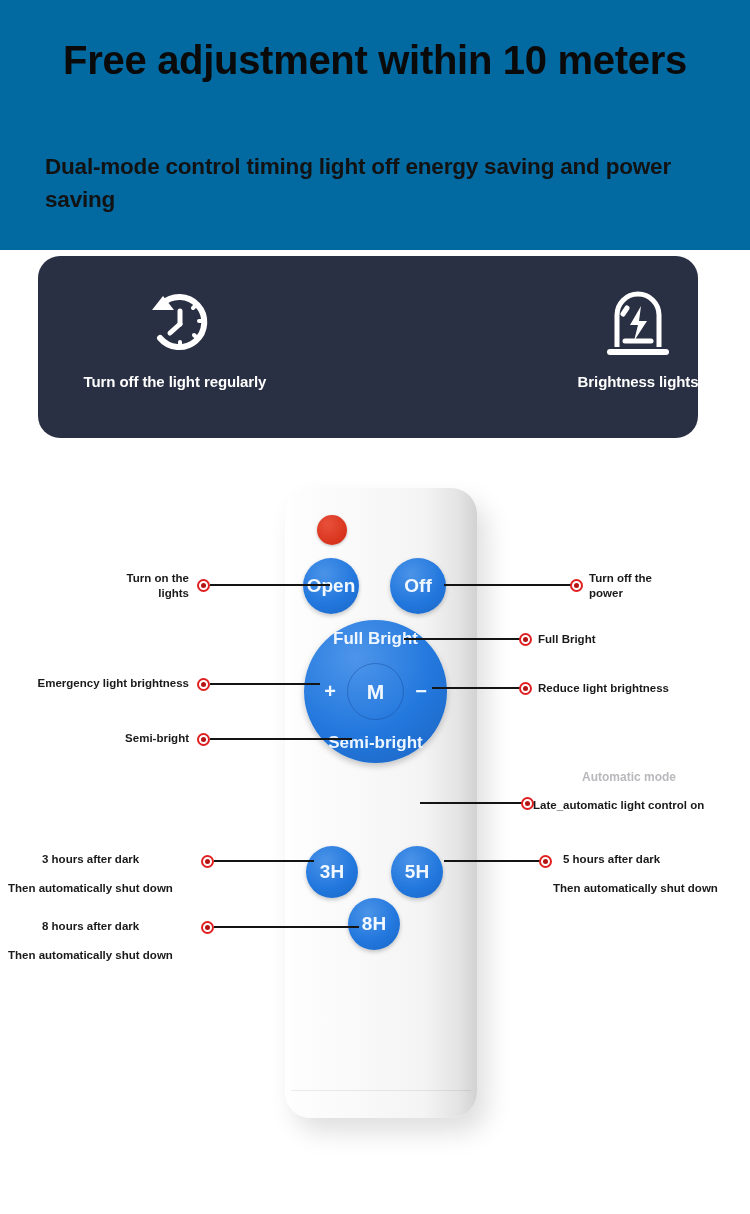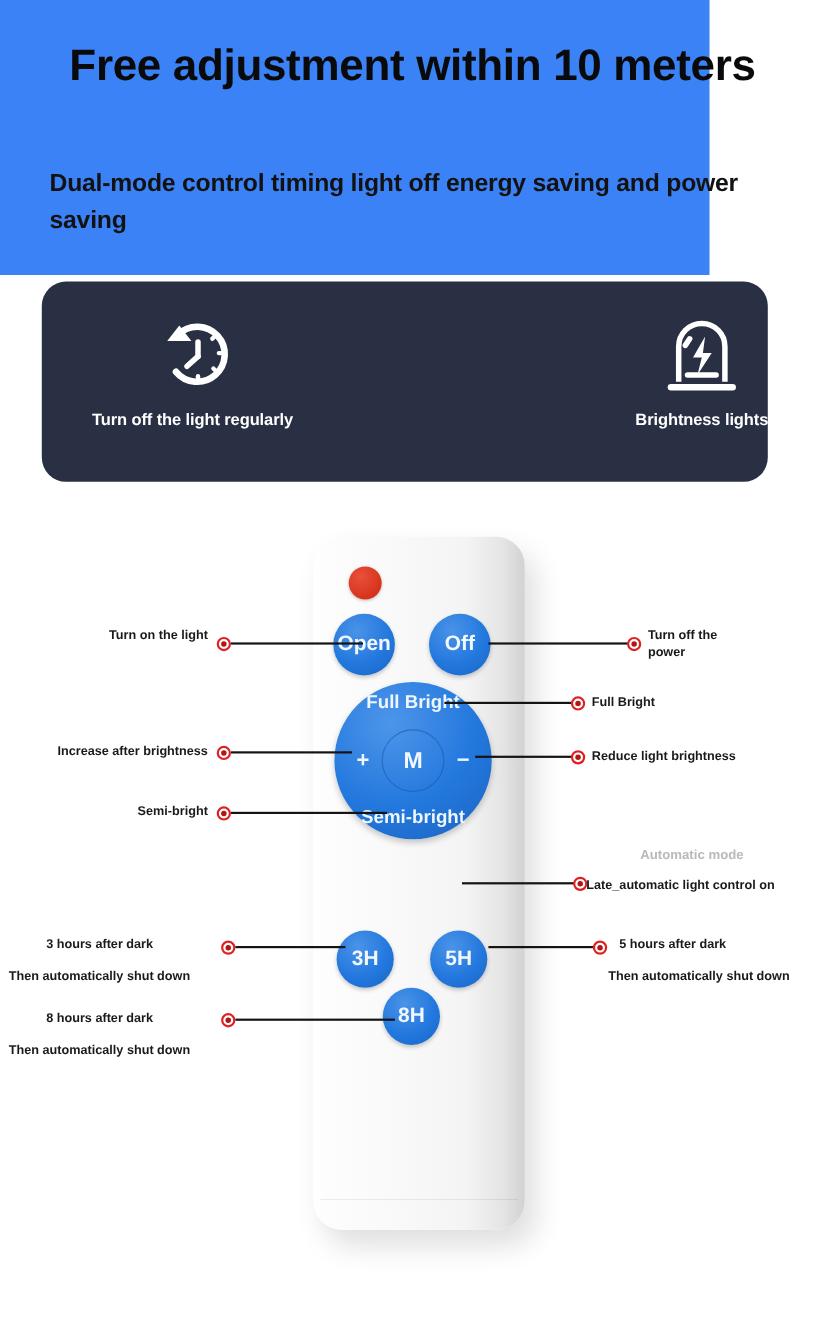--- a/index.html
+++ b/index.html
@@ -13,23 +13,23 @@
     font-family: "Liberation Sans", sans-serif;
     position: relative;
     overflow: hidden;
   }
 
   
   .header {
     position: absolute;
     left: 0;
     top: 0;
-    width: 645px;
+    width: 750px;
     height: 250px;
-    background: #3b82f6;
+    background: #0369a1;
   }
   .headline {
     position: absolute;
     left: 60px;
     top: 36px;
     width: 630px;
     text-align: center;
     font-size: 40px;
     font-weight: bold;
     line-height: 48px;
@@ -290,25 +290,25 @@
     <div class="dpad-bottom">Semi-bright</div>
   </div>
 
   <div class="btn btn-round btn-3h">3H</div>
   <div class="btn btn-round btn-5h">5H</div>
   <div class="btn btn-round btn-8h">8H</div>
 </div>
 
 <div class="marker" style="left:197px; top:579px;"></div>
 <div class="leader" style="left:210px; top:584px; width:120px;"></div>
-<div class="colabel leftal" style="left:97px; top:571px; width:92px;">Turn on the light</div>
+<div class="colabel leftal" style="left:97px; top:571px; width:92px;">Turn on the lights</div>
 
 <div class="marker" style="left:197px; top:678px;"></div>
 <div class="leader" style="left:210px; top:683px; width:110px;"></div>
-<div class="colabel leftal" style="left:22px; top:676px; width:167px;">Increase after brightness</div>
+<div class="colabel leftal" style="left:22px; top:676px; width:167px;">Emergency light brightness</div>
 
 <div class="marker" style="left:197px; top:733px;"></div>
 <div class="leader" style="left:210px; top:738px; width:142px;"></div>
 <div class="colabel leftal" style="left:90px; top:731px; width:99px;">Semi-bright</div>
 
 <div class="marker" style="left:201px; top:855px;"></div>
 <div class="leader" style="left:214px; top:860px; width:100px;"></div>
 <div class="colabel center" style="left:42px; top:852px; width:150px;">3 hours after dark</div>
 <div class="colabel center" style="left:8px; top:881px; width:184px;">Then automatically shut down</div>
 

